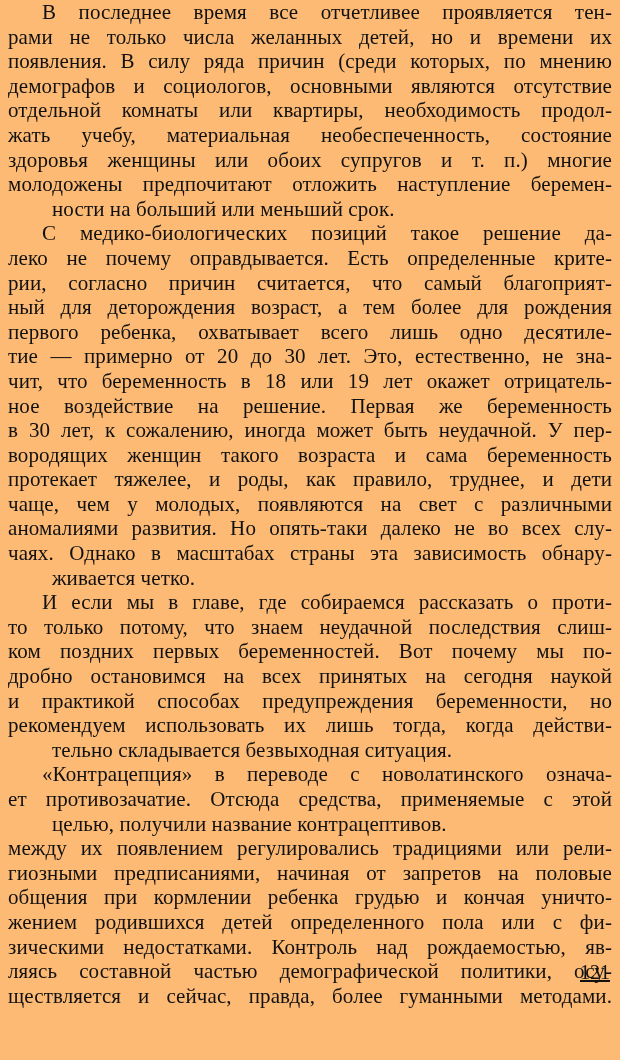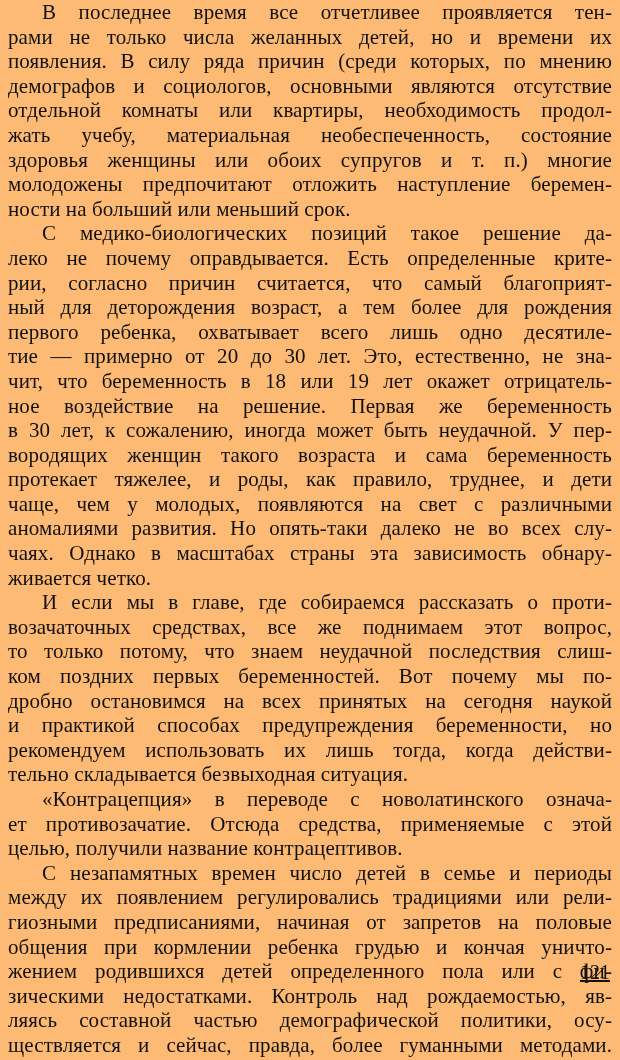--- a/index.html
+++ b/index.html
@@ -37,20 +37,21 @@
       white-space: nowrap;
       text-align: justify;
       text-align-last: justify;
       letter-spacing: 0.1px;
     }
     .line.indent {
       padding-left: 34px;
     }
     .line.last {
       text-align-last: left;
+      margin-left: 44px;
     }
     .page-number {
       position: absolute;
       right: 10px;
       top: 960px;
       font-size: 20px;
       line-height: 24px;
       font-family: "Liberation Serif", "DejaVu Serif", serif;
       color: #111111;
       text-decoration: underline;
@@ -87,37 +88,35 @@
       <span class="line">вородящих женщин такого возраста и сама беременность</span>
       <span class="line">протекает тяжелее, и роды, как правило, труднее, и дети</span>
       <span class="line">чаще, чем у молодых, появляются на свет с различными</span>
       <span class="line">аномалиями развития. Но опять-таки далеко не во всех слу-</span>
       <span class="line">чаях. Однако в масштабах страны эта зависимость обнару-</span>
       <span class="line last">живается четко.</span>
     </div>
 
     <div>
       <span class="line indent">И если мы в главе, где собираемся рассказать о проти-</span>
-      <span class="line">возачаточных средствах, все же поднимаем этот вопрос,</span>
       <span class="line">то только потому, что знаем неудачной последствия слиш-</span>
       <span class="line">ком поздних первых беременностей. Вот почему мы по-</span>
       <span class="line">дробно остановимся на всех принятых на сегодня наукой</span>
       <span class="line">и практикой способах предупреждения беременности, но</span>
       <span class="line">рекомендуем использовать их лишь тогда, когда действи-</span>
       <span class="line last">тельно складывается безвыходная ситуация.</span>
     </div>
 
     <div>
       <span class="line indent">«Контрацепция» в переводе с новолатинского означа-</span>
       <span class="line">ет противозачатие. Отсюда средства, применяемые с этой</span>
       <span class="line last">целью, получили название контрацептивов.</span>
     </div>
 
     <div>
-      <span class="line indent">С незапамятных времен число детей в семье и периоды</span>
       <span class="line">между их появлением регулировались традициями или рели-</span>
       <span class="line">гиозными предписаниями, начиная от запретов на половые</span>
       <span class="line">общения при кормлении ребенка грудью и кончая уничто-</span>
       <span class="line">жением родившихся детей определенного пола или с фи-</span>
       <span class="line">зическими недостатками. Контроль над рождаемостью, яв-</span>
       <span class="line">ляясь составной частью демографической политики, осу-</span>
       <span class="line">ществляется и сейчас, правда, более гуманными методами.</span>
     </div>
 
   </div>

